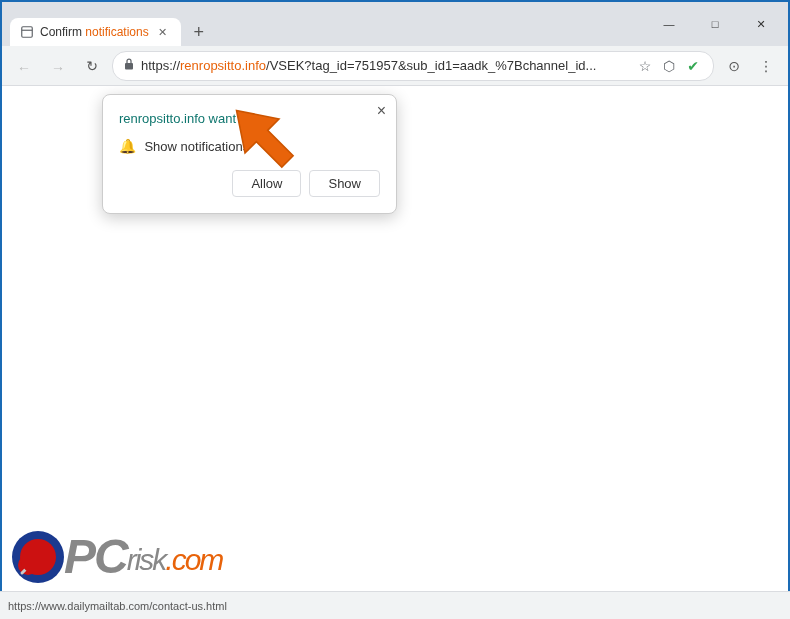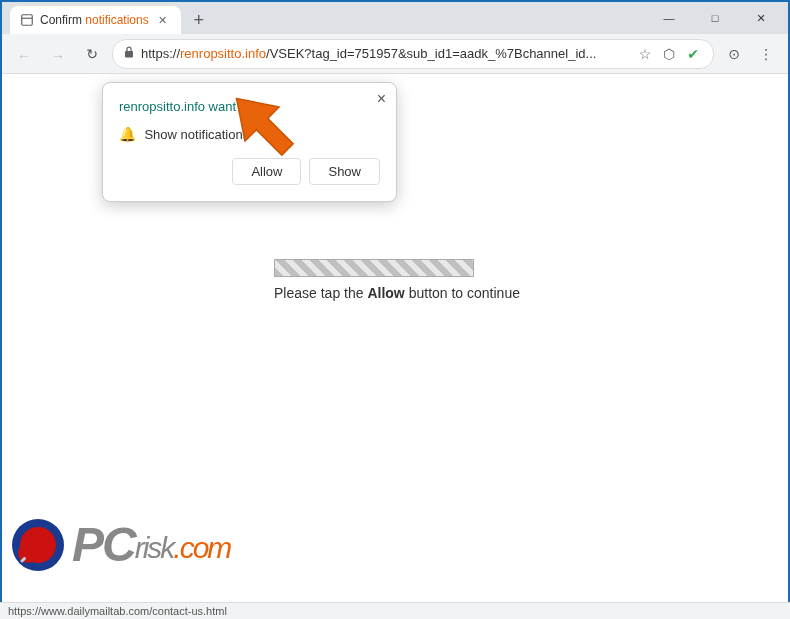--- a/index.html
+++ b/index.html
@@ -8,21 +8,21 @@
       width: 790px;
       height: 619px;
       background: #fff;
       font-family: 'Segoe UI', Arial, sans-serif;
       overflow: hidden;
       border: 2px solid #1a6bb5;
     }
 
     
     .titlebar {
-      height: 32px;
+      height: 44px;
       background: #dee1e6;
       display: flex;
       align-items: center;
       padding: 0 0 0 8px;
       user-select: none;
     }
 
     .tab-area {
       display: flex;
       align-items: flex-end;
@@ -305,21 +305,21 @@
       font-weight: 700;
     }
 
     
     .pcrisk-logo {
       position: absolute;
       bottom: 30px;
       left: 10px;
       display: flex;
       align-items: center;
-      gap: 8px;
+      gap: 0;
     }
 
     .pcrisk-circle {
       width: 52px;
       height: 52px;
       background: #1a3a8f;
       border-radius: 50%;
       position: relative;
       display: flex;
       align-items: center;
@@ -342,21 +342,21 @@
       font-size: 48px;
       font-weight: 900;
       color: #888;
       font-style: italic;
       letter-spacing: -2px;
       line-height: 1;
     }
 
     
     .statusbar {
-      height: 17px;
+      height: 28px;
       background: #f1f3f4;
       border-top: 1px solid #dadce0;
       display: flex;
       align-items: center;
       padding: 0 8px;
       font-size: 11px;
       color: #555;
       position: absolute;
       bottom: 0;
       left: 0;
@@ -434,26 +434,20 @@
     </div>
   </div>
 
   <div class="orange-arrow">
     <svg class="arrow-svg" viewBox="0 0 100 100" xmlns="http://www.w3.org/2000/svg">
 
       <polygon points="50,5 80,50 60,50 60,95 40,95 40,50 20,50" fill="#e8630a" stroke="#cc5500" stroke-width="2" transform="rotate(-45, 50, 50)"></polygon>
     </svg>
   </div>
 
-  <div class="progress-container">
-    <div class="progress-bar"></div>
-    <div class="progress-text">
-      <span>Please tap the </span><strong>Allow</strong><span> button to continue</span>
-    </div>
-  </div>
 
   <div class="pcrisk-logo">
     <div class="pcrisk-circle">
       <svg width="52" height="52" viewBox="0 0 52 52">
         <circle cx="26" cy="26" r="25" fill="#1a3a8f"></circle>
         <circle cx="26" cy="26" r="16" fill="#cc1111"></circle>
         <circle cx="16" cy="34" r="10" fill="#cc1111"></circle>
         <line x1="10" y1="42" x2="20" y2="32" stroke="#ccc" stroke-width="3" stroke-linecap="round"></line>
         <circle cx="16" cy="34" r="3" fill="#fff" opacity="0.5"></circle>
       </svg>

